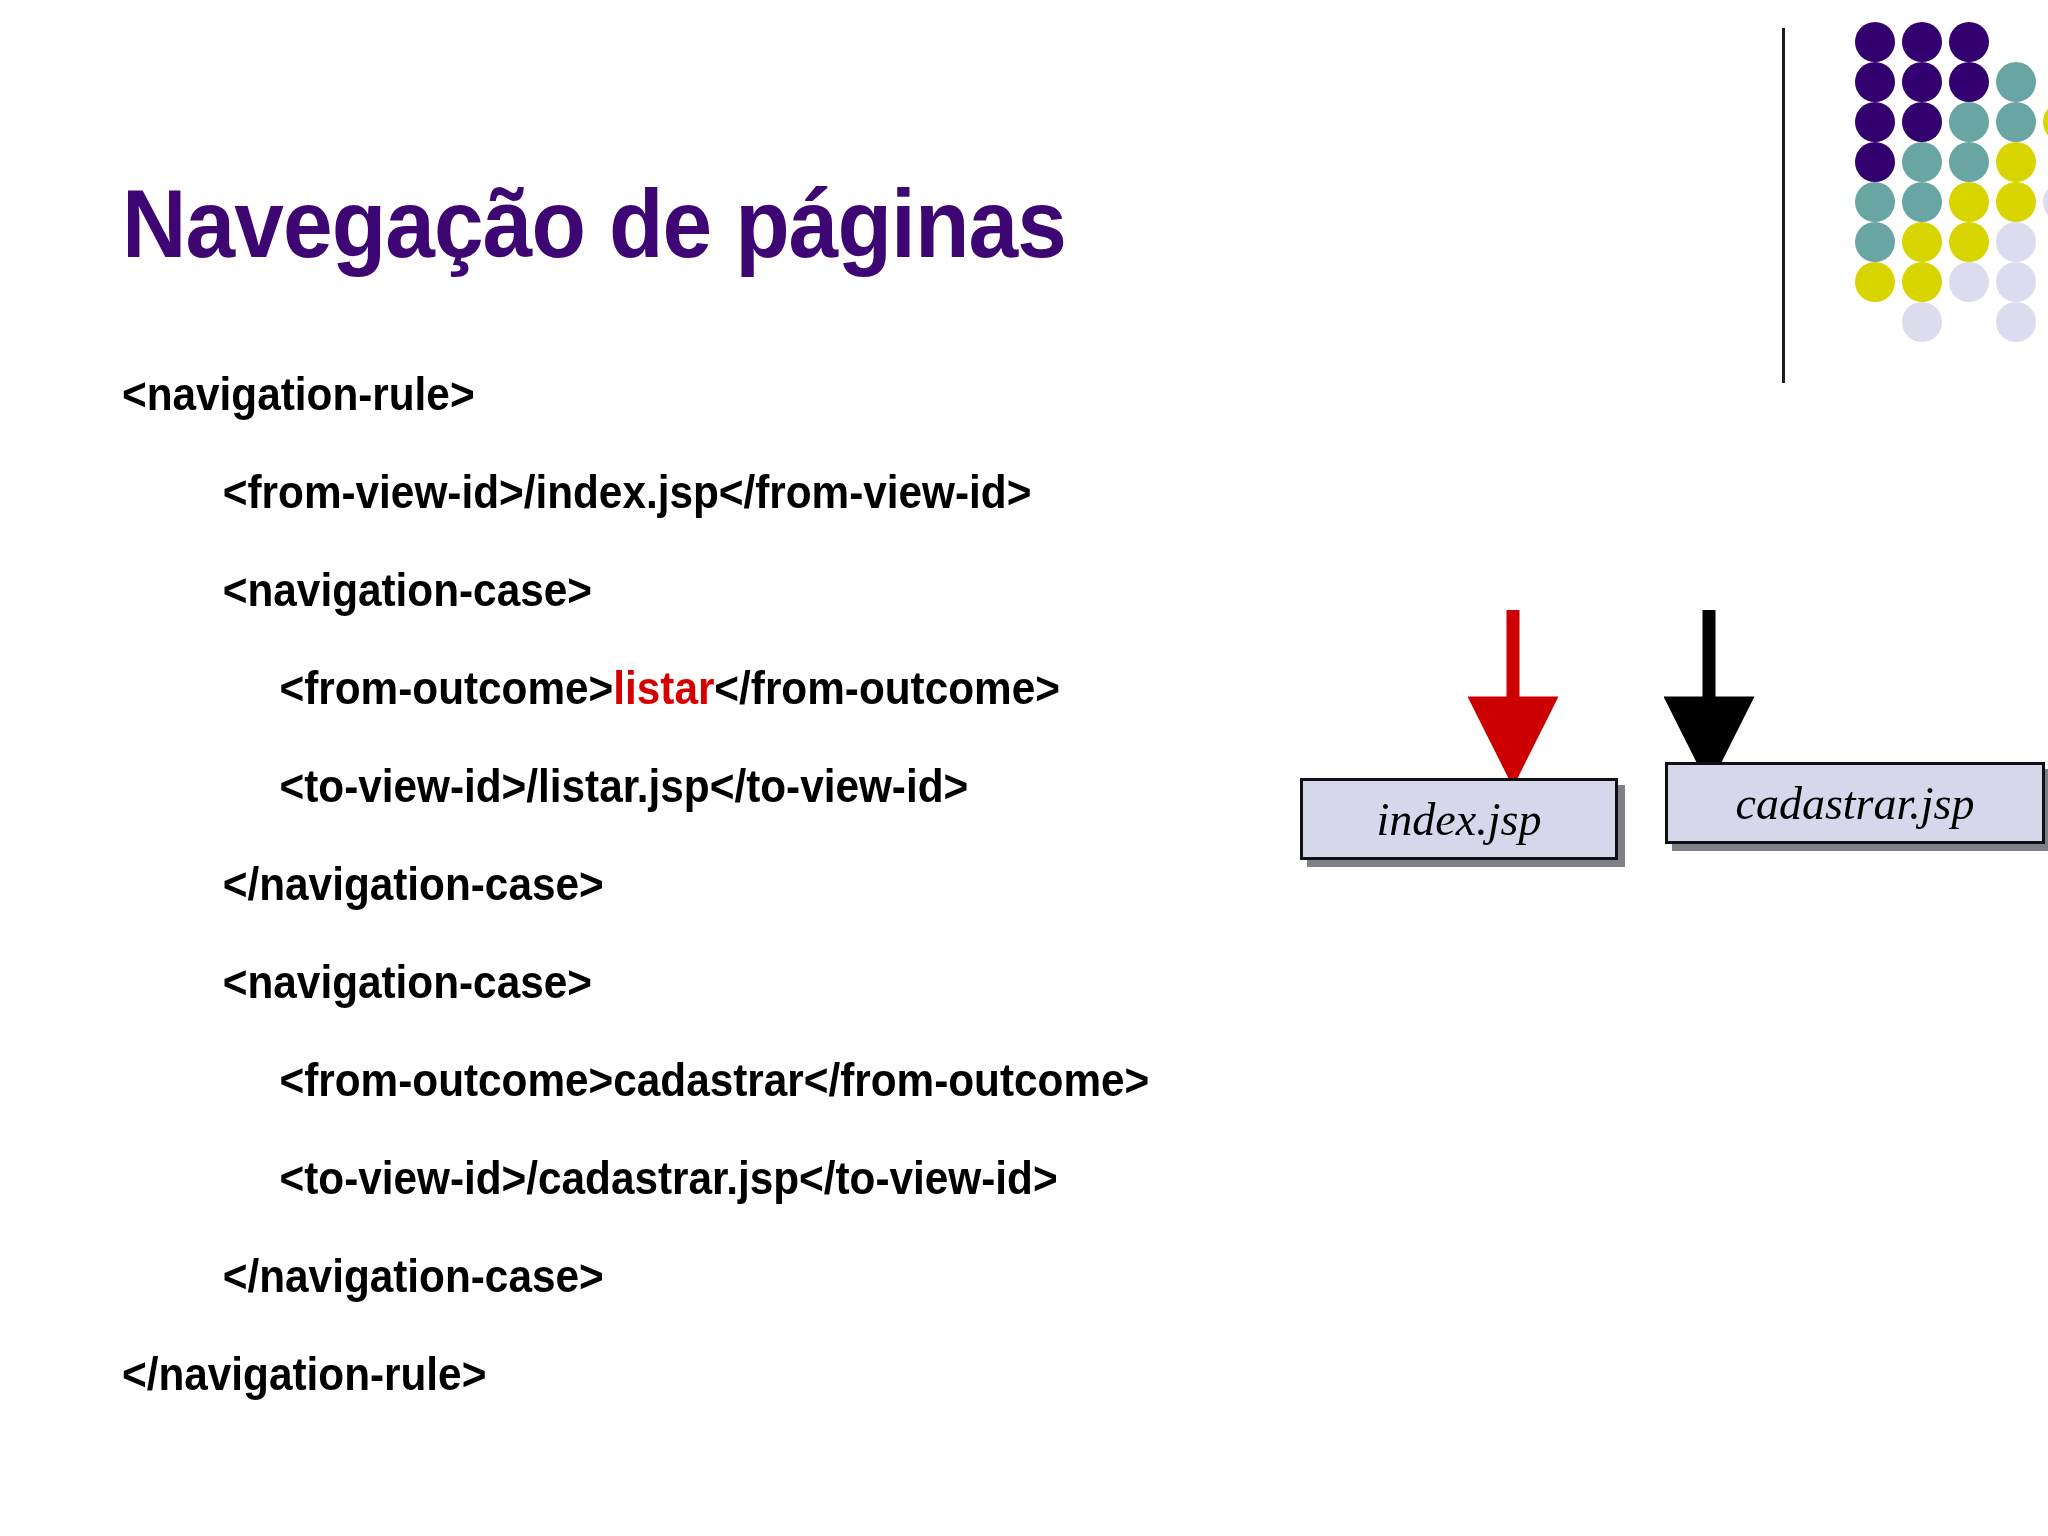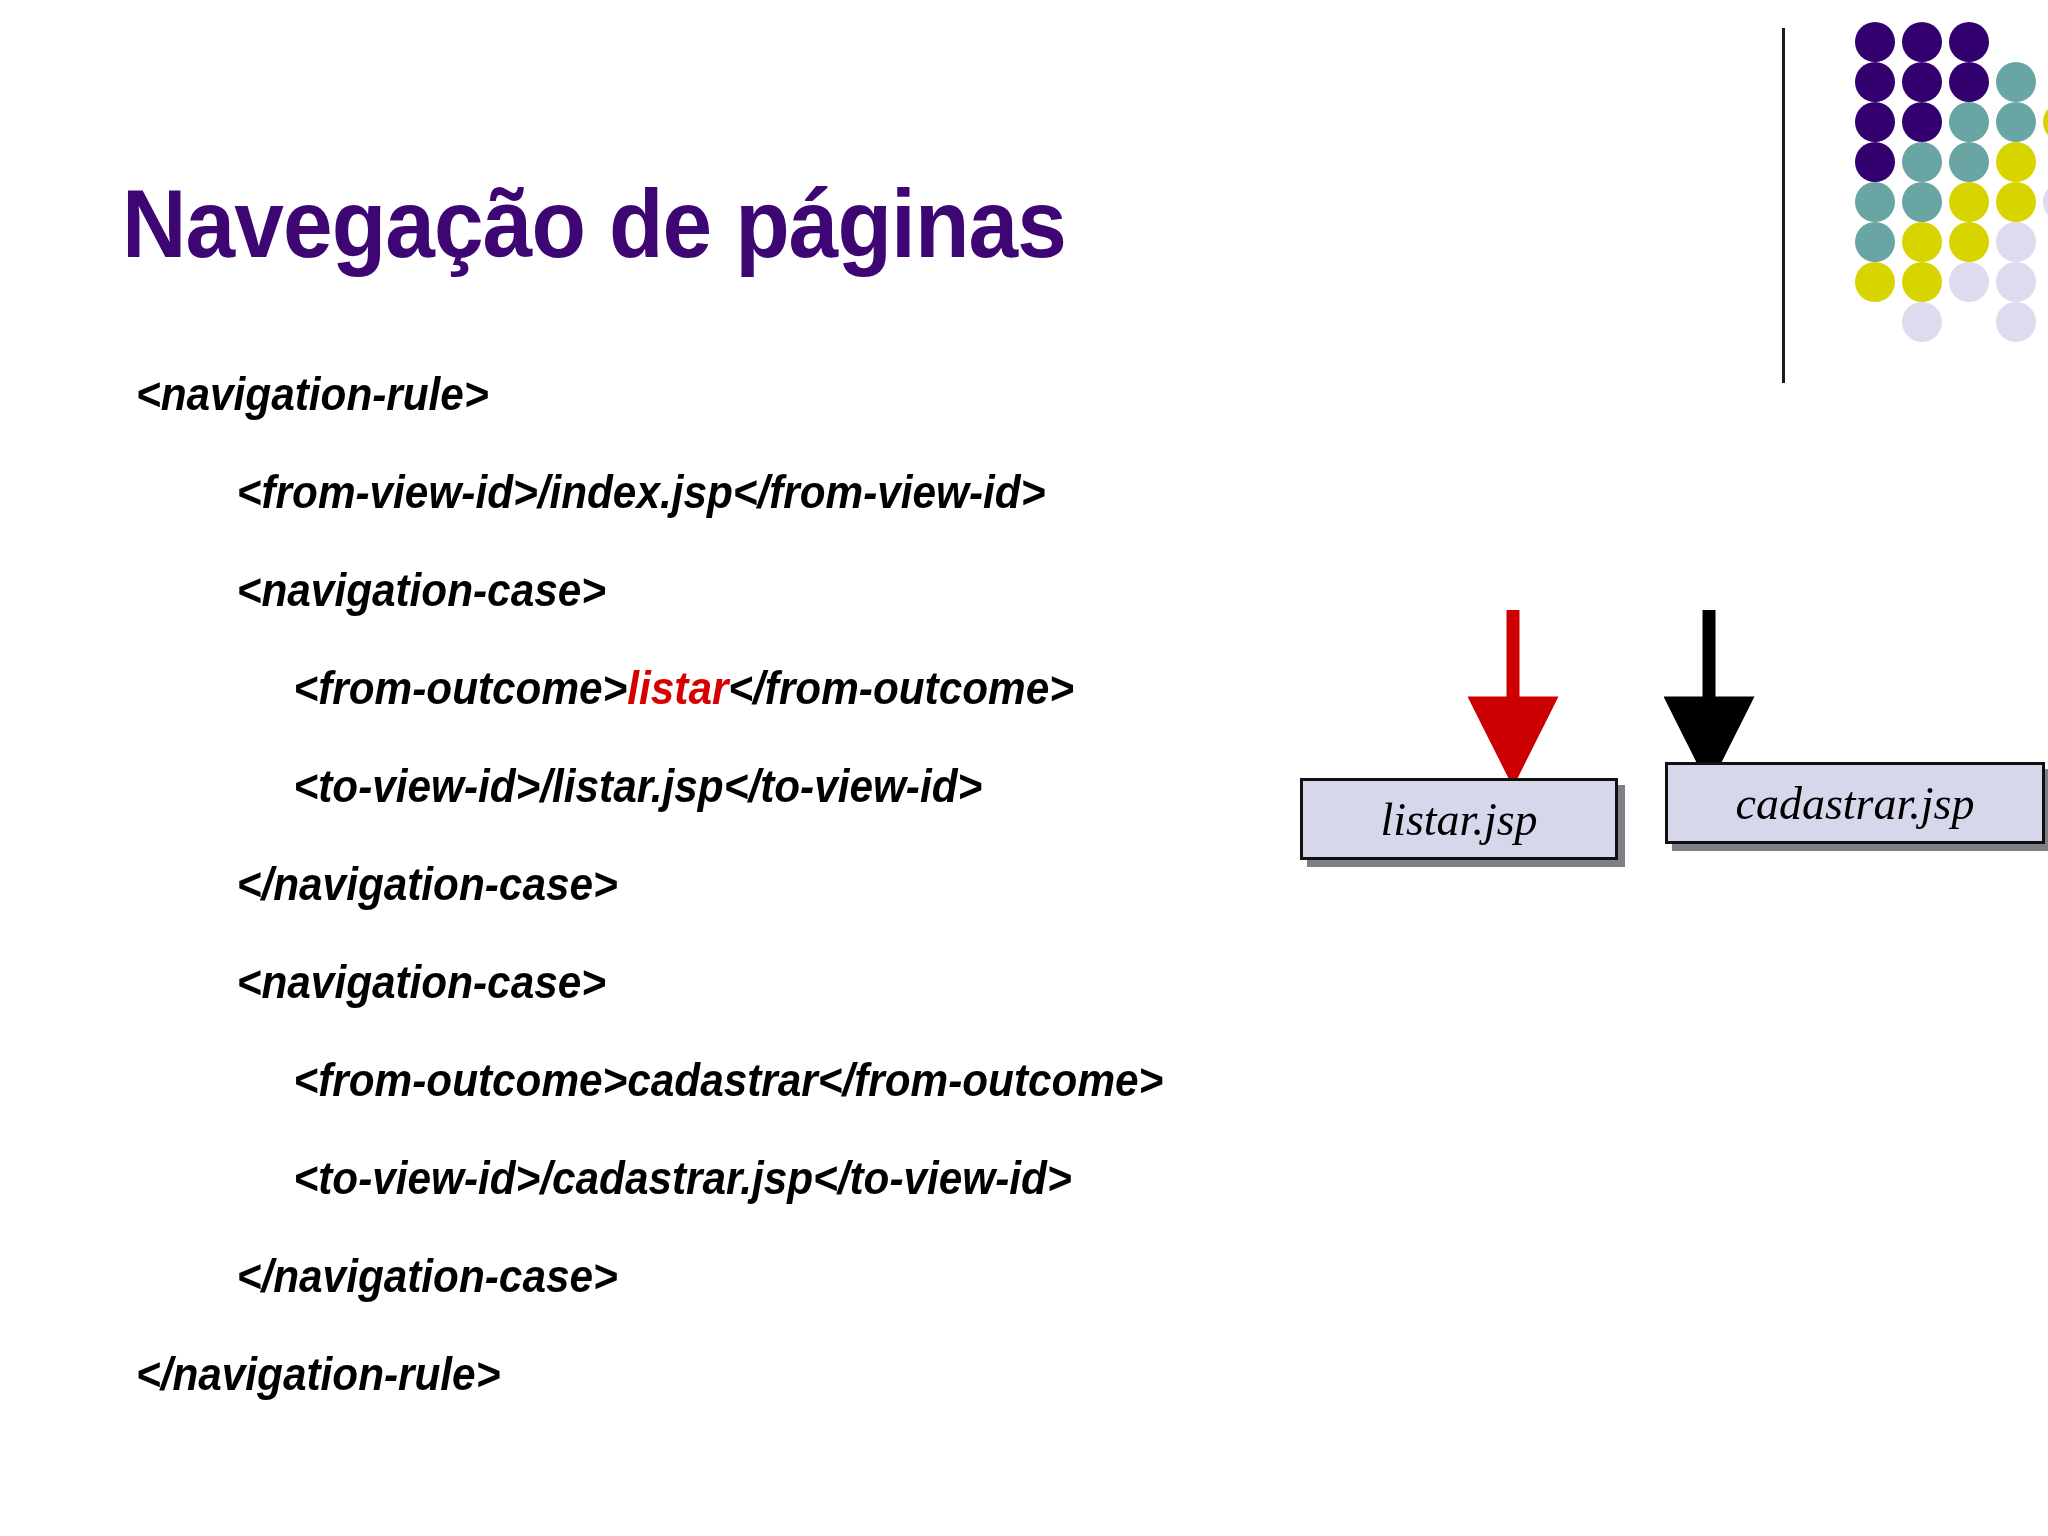--- a/index.html
+++ b/index.html
@@ -56,24 +56,23 @@
     color: #3d0673;
     letter-spacing: -1px;
     transform: scaleX(0.93);
     transform-origin: left center;
     white-space: nowrap;
   }
 
   
   .code-block {
     position: absolute;
-    left: 136px;
+    left: 122px;
     top: 345px;
     width: 1420px;
-    font-style: italic;
   }
   .code-line {
     font-family: "Liberation Sans", sans-serif;
     font-weight: 700;
     font-size: 47px;
     line-height: 98px;
     color: #000000;
     white-space: nowrap;
     transform: scaleX(0.90);
     transform-origin: left center;
@@ -171,18 +170,18 @@
         </marker>
         <marker id="head-black" markerWidth="7" markerHeight="7" refX="3.2" refY="3.5" orient="auto" markerUnits="strokeWidth">
           <path d="M0,0 L7,3.5 L0,7 z" fill="#000000"></path>
         </marker>
       </defs>
       <line x1="1513" y1="610" x2="1513" y2="738" stroke="#cc0000" stroke-width="13" marker-end="url(#head-red)"></line>
       <line x1="1709" y1="610" x2="1709" y2="738" stroke="#000000" stroke-width="13" marker-end="url(#head-black)"></line>
     </svg>
 
 
-    <div class="node-box" id="node-listar">listar.jsp</div>
+    <div class="node-box" id="node-listar">index.jsp</div>
 
     <div class="node-box" id="node-cadastrar">cadastrar.jsp</div>
   </div>
 
 </div>
 
 </body></html>

